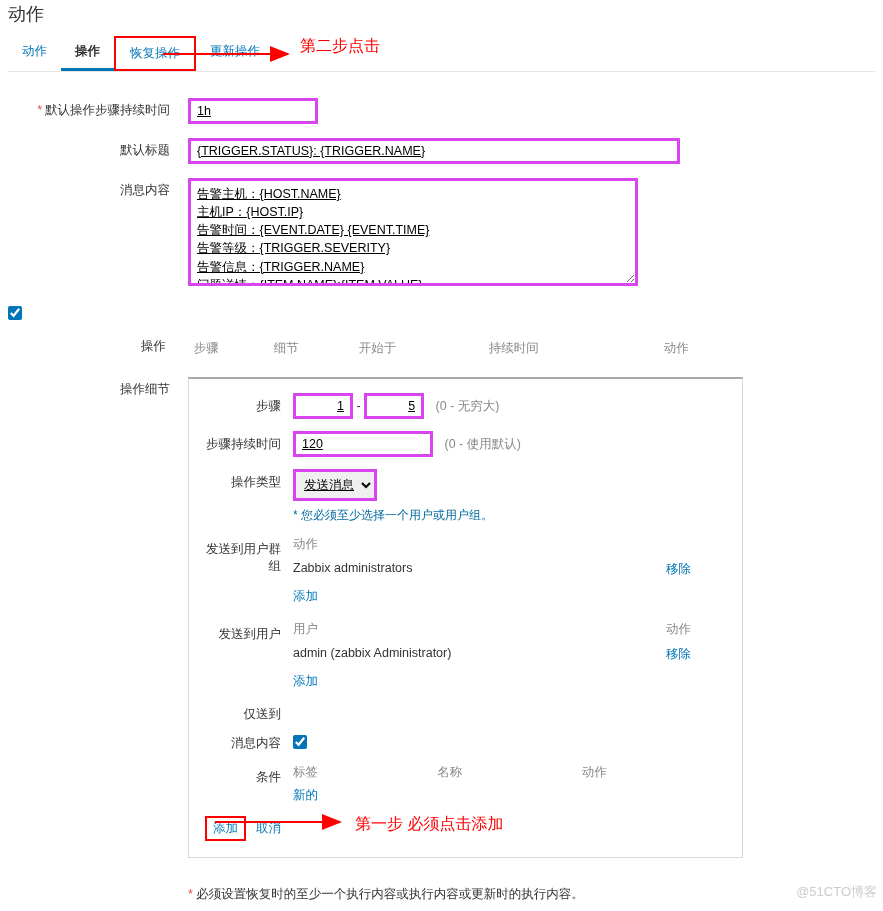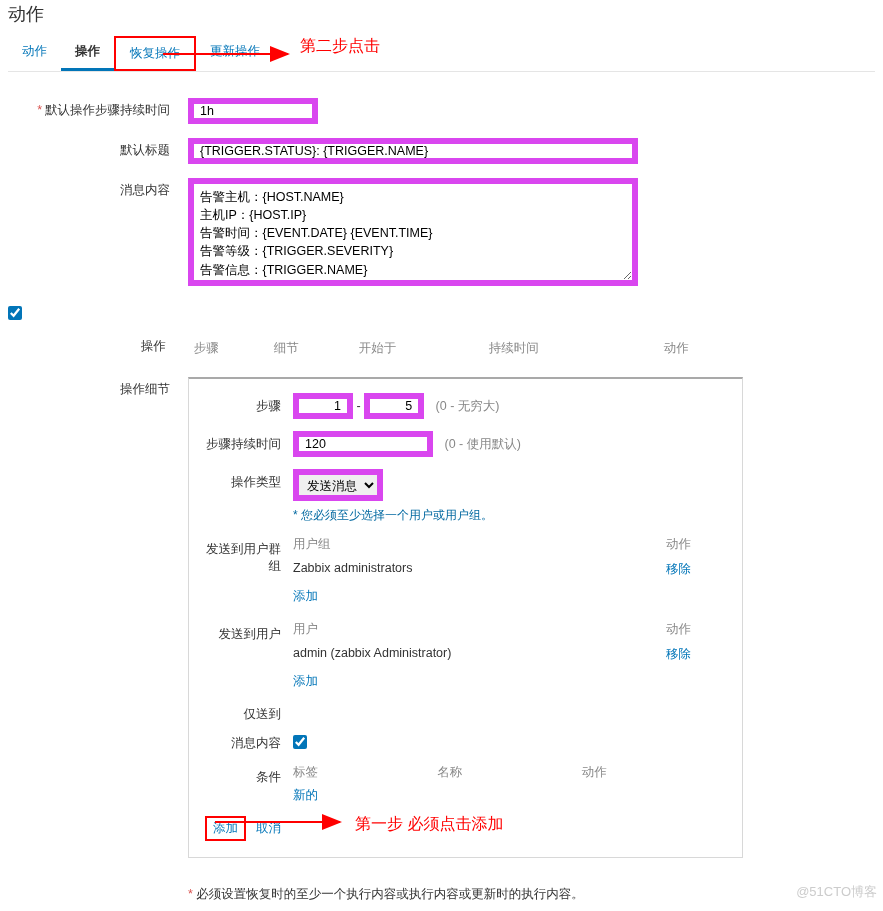--- a/index.html
+++ b/index.html
@@ -6,24 +6,24 @@
 body{background:#fff;color:#333;}
 .page{width:883px;height:911px;position:relative;padding:0 8px;}
 .page-title{font-size:18px;color:#333;padding:2px 0 10px 0;}
 .tabs{display:flex;gap:0;border-bottom:1px solid #e5e5e5;margin-bottom:26px;}
 .tab{padding:7px 14px;color:#0275b8;cursor:pointer;}
 .tab.active{border-bottom:3px solid #0275b8;font-weight:bold;color:#333;}
 .tab.boxed{border:2px solid #ff0000;margin-left:0;}
 .form-row{display:flex;align-items:flex-start;margin-bottom:14px;}
 .form-label{width:180px;text-align:right;padding-right:18px;padding-top:4px;color:#333;}
 .form-label .req{color:#d9534f;margin-right:3px;}
-.input-text{border:6px solid #d946ef;padding:4px 6px;height:26px;font-size:12.5px;}
+.input-text{border:3px solid #d946ef;padding:4px 6px;height:26px;font-size:12.5px;text-decoration:underline;}
 .w130{width:130px;}
 .w60{width:60px;text-align:right;}
-.w450{width:450px;}
+.w450{width:492px;}
 textarea.input-text{width:450px;height:108px;resize:vertical;line-height:1.45;color:#000000;}
 .checkbox{width:14px;height:14px;accent-color:#0275b8;margin-top:6px;}
 select.input-text{padding:3px 4px;height:32px;}
 .ops-table{width:700px;margin-left:10px;}
 .ops-header{display:flex;color:#888;padding:6px 0;}
 .ops-header span{flex:1;}
 .ops-header span:first-child{width:80px;flex:none;}
 .ops-header span:nth-child(2){width:85px;flex:none;}
 .ops-header span:nth-child(3){width:130px;flex:none;}
 .ops-header span:nth-child(4){width:175px;flex:none;}
@@ -130,21 +130,20 @@
         <div class="detail-content">
           <select class="input-text"><option>发送消息</option></select>
           <div class="required-note">您必须至少选择一个用户或用户组。</div>
         </div>
       </div>
 
       <div class="detail-row">
         <div class="detail-label top">发送到用户群组</div>
         <div class="detail-content subtable">
           <div class="subhead">
-              <span>用户组</span>
               <span>动作</span>
             </div>
           <div class="subrow">
               <span>Zabbix administrators</span>
               <span class="link">移除</span>
             </div>
           <div><span class="link">添加</span></div>
         </div>
       </div>
 

